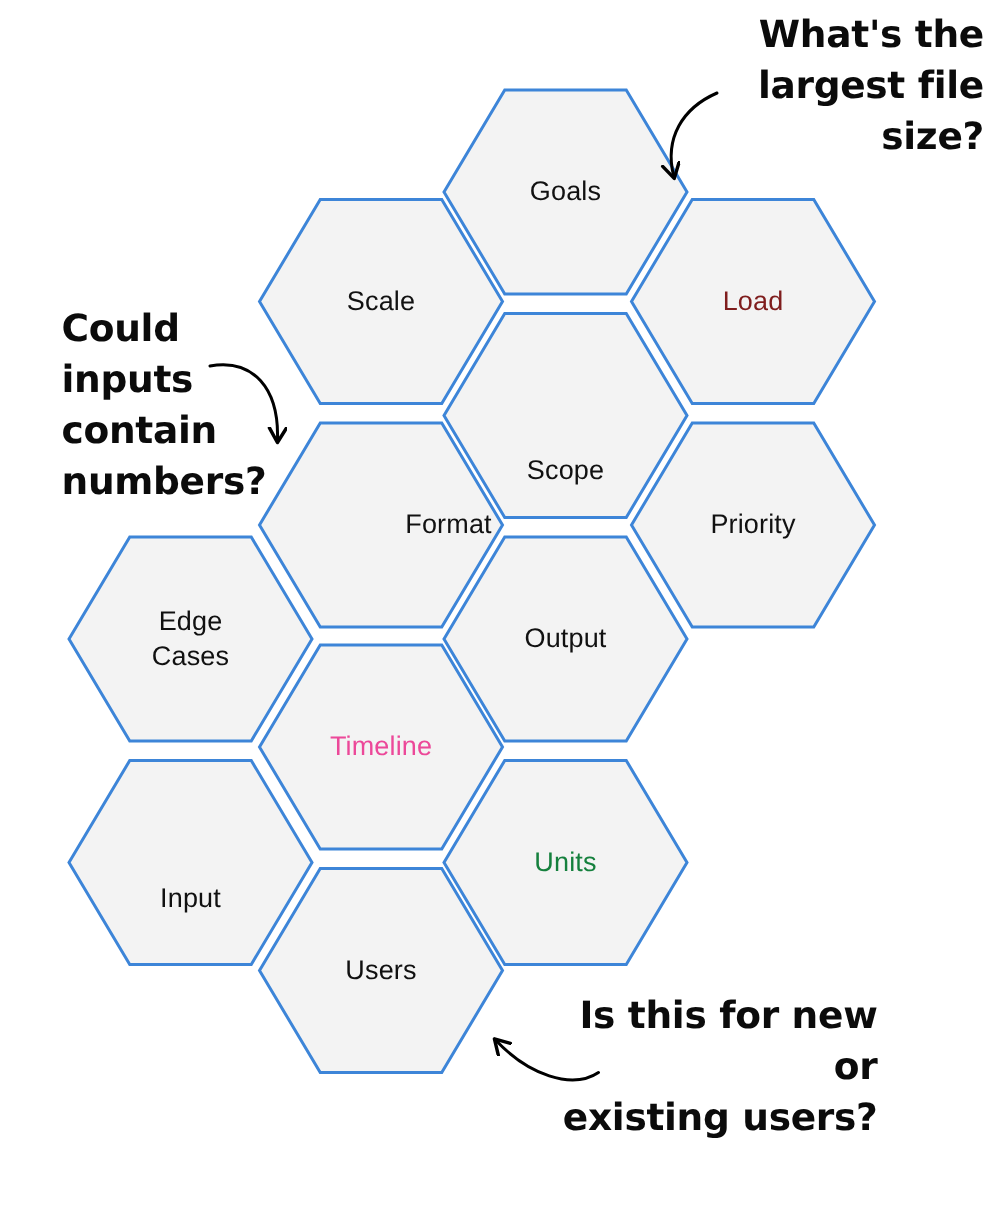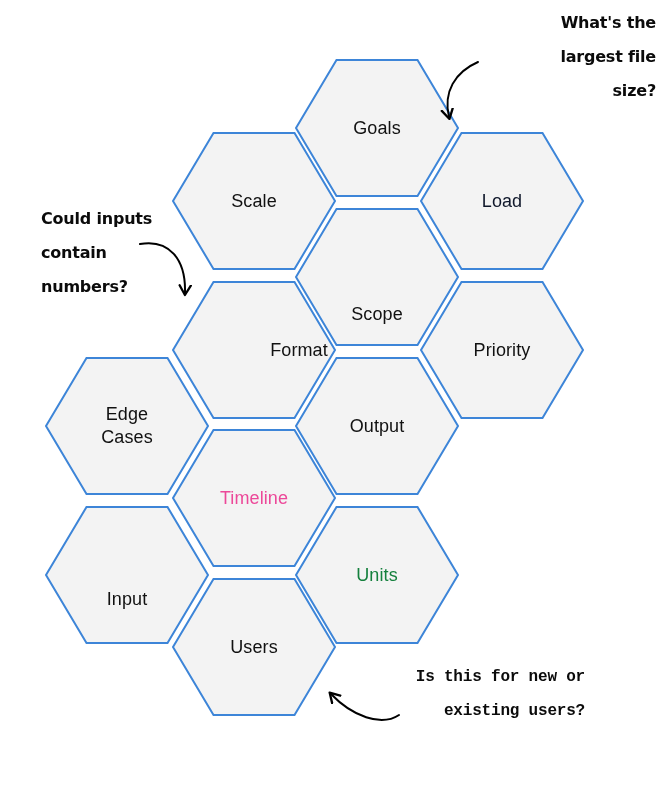--- a/index.html
+++ b/index.html
@@ -31,21 +31,21 @@
     line-height: 23px;
     color: #111111;
     white-space: pre-line;
     transform: translate(-50%, -50%);
     pointer-events: none;
     letter-spacing: 0.1px;
   }
   .annotation {
     position: absolute;
     font-family: "DejaVu Sans", sans-serif;
-    font-size: 16px;
+    font-size: 25px;
     line-height: 34px;
     color: #0b0b0b;
     white-space: pre-line;
     font-weight: 600;
     letter-spacing: -0.2px;
   }
   .ann-right { text-align: right; }
   .ann-left  { text-align: left; }
 </style>
 </head>
@@ -77,34 +77,34 @@
   <g id="arrow-group">
     <path d="M478,62 C455,72 443,92 449,117" fill="none" stroke="#000000" stroke-width="2" stroke-linecap="round" marker-end="url(#arrowhead)"></path>
     <path d="M140,244 C169,239 186,259 185,293" fill="none" stroke="#000000" stroke-width="2" stroke-linecap="round" marker-end="url(#arrowhead)"></path>
     <path d="M399,715 C381,727 352,716 331,694" fill="none" stroke="#000000" stroke-width="2" stroke-linecap="round" marker-end="url(#arrowhead)"></path>
   </g>
 </svg>
 
 <div id="labels">
     <div class="hex-label" style="left: 377px; top: 128px; color: rgb(17, 17, 17);">Goals</div>
     <div class="hex-label" style="left: 254px; top: 201px; color: rgb(17, 17, 17);">Scale</div>
-    <div class="hex-label" style="left: 502px; top: 201px; color: #0f172a;">Load</div>
+    <div class="hex-label" style="left: 502px; top: 201px; color: #7f1d1d;">Load</div>
     <div class="hex-label" style="left: 377px; top: 277px; color: rgb(17, 17, 17); margin-top: 37px;">Scope</div>
     <div class="hex-label" style="left: 254px; top: 350px; color: rgb(17, 17, 17); margin-left: 45px;">Format</div>
     <div class="hex-label" style="left: 502px; top: 350px; color: rgb(17, 17, 17);">Priority</div>
     <div class="hex-label" style="left: 127px; top: 426px; color: rgb(17, 17, 17);">Edge
 Cases</div>
     <div class="hex-label" style="left: 377px; top: 426px; color: rgb(17, 17, 17);">Output</div>
     <div class="hex-label" style="left: 254px; top: 498px; color: #ec4899;">Timeline</div>
     <div class="hex-label" style="left: 127px; top: 599px; color: rgb(17, 17, 17);">Input</div>
     <div class="hex-label" style="left: 377px; top: 575px; color: #15803d;">Units</div>
     <div class="hex-label" style="left: 254px; top: 647px; color: rgb(17, 17, 17);">Users</div>
   </div>
 <div id="annotations">
     <div class="annotation ann-right" style="left: 494px; top: 6px; width: 162px; color: rgb(11, 11, 11);">What's the
 largest file
 size?</div>
     <div class="annotation ann-left" style="left: 41px; top: 202px; width: 160px; color: rgb(11, 11, 11);">Could inputs
 contain
 numbers?</div>
-    <div class="annotation ann-right" style="left: 372px; top: 660px; width: 213px; color: rgb(11, 11, 11); font-family: Liberation Mono, monospace;">Is this for new or
+    <div class="annotation ann-right" style="left: 372px; top: 660px; width: 213px; color: rgb(11, 11, 11);">Is this for new or
 existing users?</div>
   </div>
 
 </body></html>

